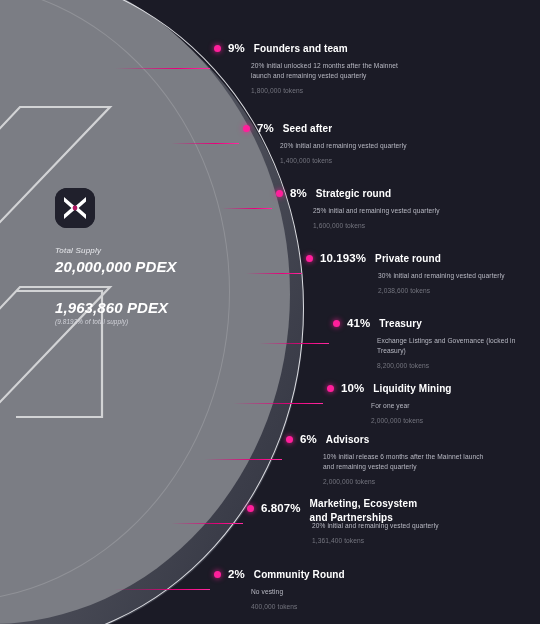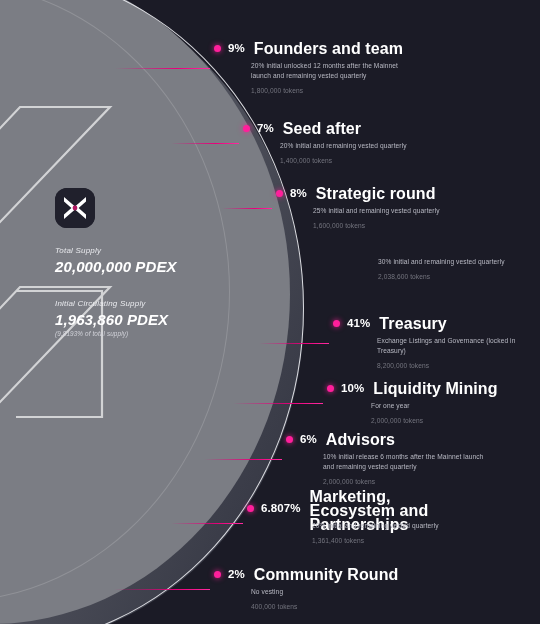--- a/index.html
+++ b/index.html
@@ -123,21 +123,21 @@
 
   .pct {
     font-size: 11.5px;
     font-weight: bold;
     letter-spacing: .1px;
     color: #ffffff;
     margin-right: 9px;
   }
 
   .title {
-    font-size: 16px;
+    font-size: 10px;
     font-weight: bold;
     letter-spacing: .1px;
     color: #ffffff;
     line-height: 13px;
   }
 
   .body {
     margin-top: 6px;
     font-size: 6.6px;
     line-height: 10px;
@@ -225,21 +225,20 @@
       <circle cx="20" cy="20" r="2.4" fill="#b01560"></circle>
     </svg>
   </div>
 
   <div class="supply-group" id="total-supply-group">
     <div class="supply-label">Total Supply</div>
     <div class="supply-value">20,000,000 PDEX</div>
   </div>
 
   <div class="supply-group" id="circ-supply-group">
-    <div class="supply-label">Initial Circulating Supply</div>
     <div class="supply-value">1,963,860 PDEX</div>
     <div class="supply-sub">(9.8193% of total supply)</div>
   </div>
 
 </div>
 
 <div id="legend">
     <div class="row" style="left: 214px; top: 41px;">
       <div class="row-head">
         <span class="leader" style="width: 95px;"></span>
@@ -270,20 +269,26 @@
         <span class="dot"></span>
         <span class="pct">8%</span>
         <span class="title">Strategic round</span>
       </div>
       <div style="margin-left: 37px;">
         <div class="body">25% initial and remaining vested quarterly</div>
         <div class="tokens">1,600,000 tokens</div>
       </div>
     </div>
     <div class="row" style="left: 306px; top: 251px;">
+      <div class="row-head">
+        <span class="leader" style="width: 56px;"></span>
+        <span class="dot"></span>
+        <span class="pct">10.193%</span>
+        <span class="title">Private round</span>
+      </div>
       <div style="margin-left: 72px;">
         <div class="body">30% initial and remaining vested quarterly</div>
         <div class="tokens">2,038,600 tokens</div>
       </div>
     </div>
     <div class="row" style="left: 333px; top: 316px;">
       <div class="row-head">
         <span class="leader" style="width: 70px;"></span>
         <span class="dot"></span>
         <span class="pct">41%</span>

